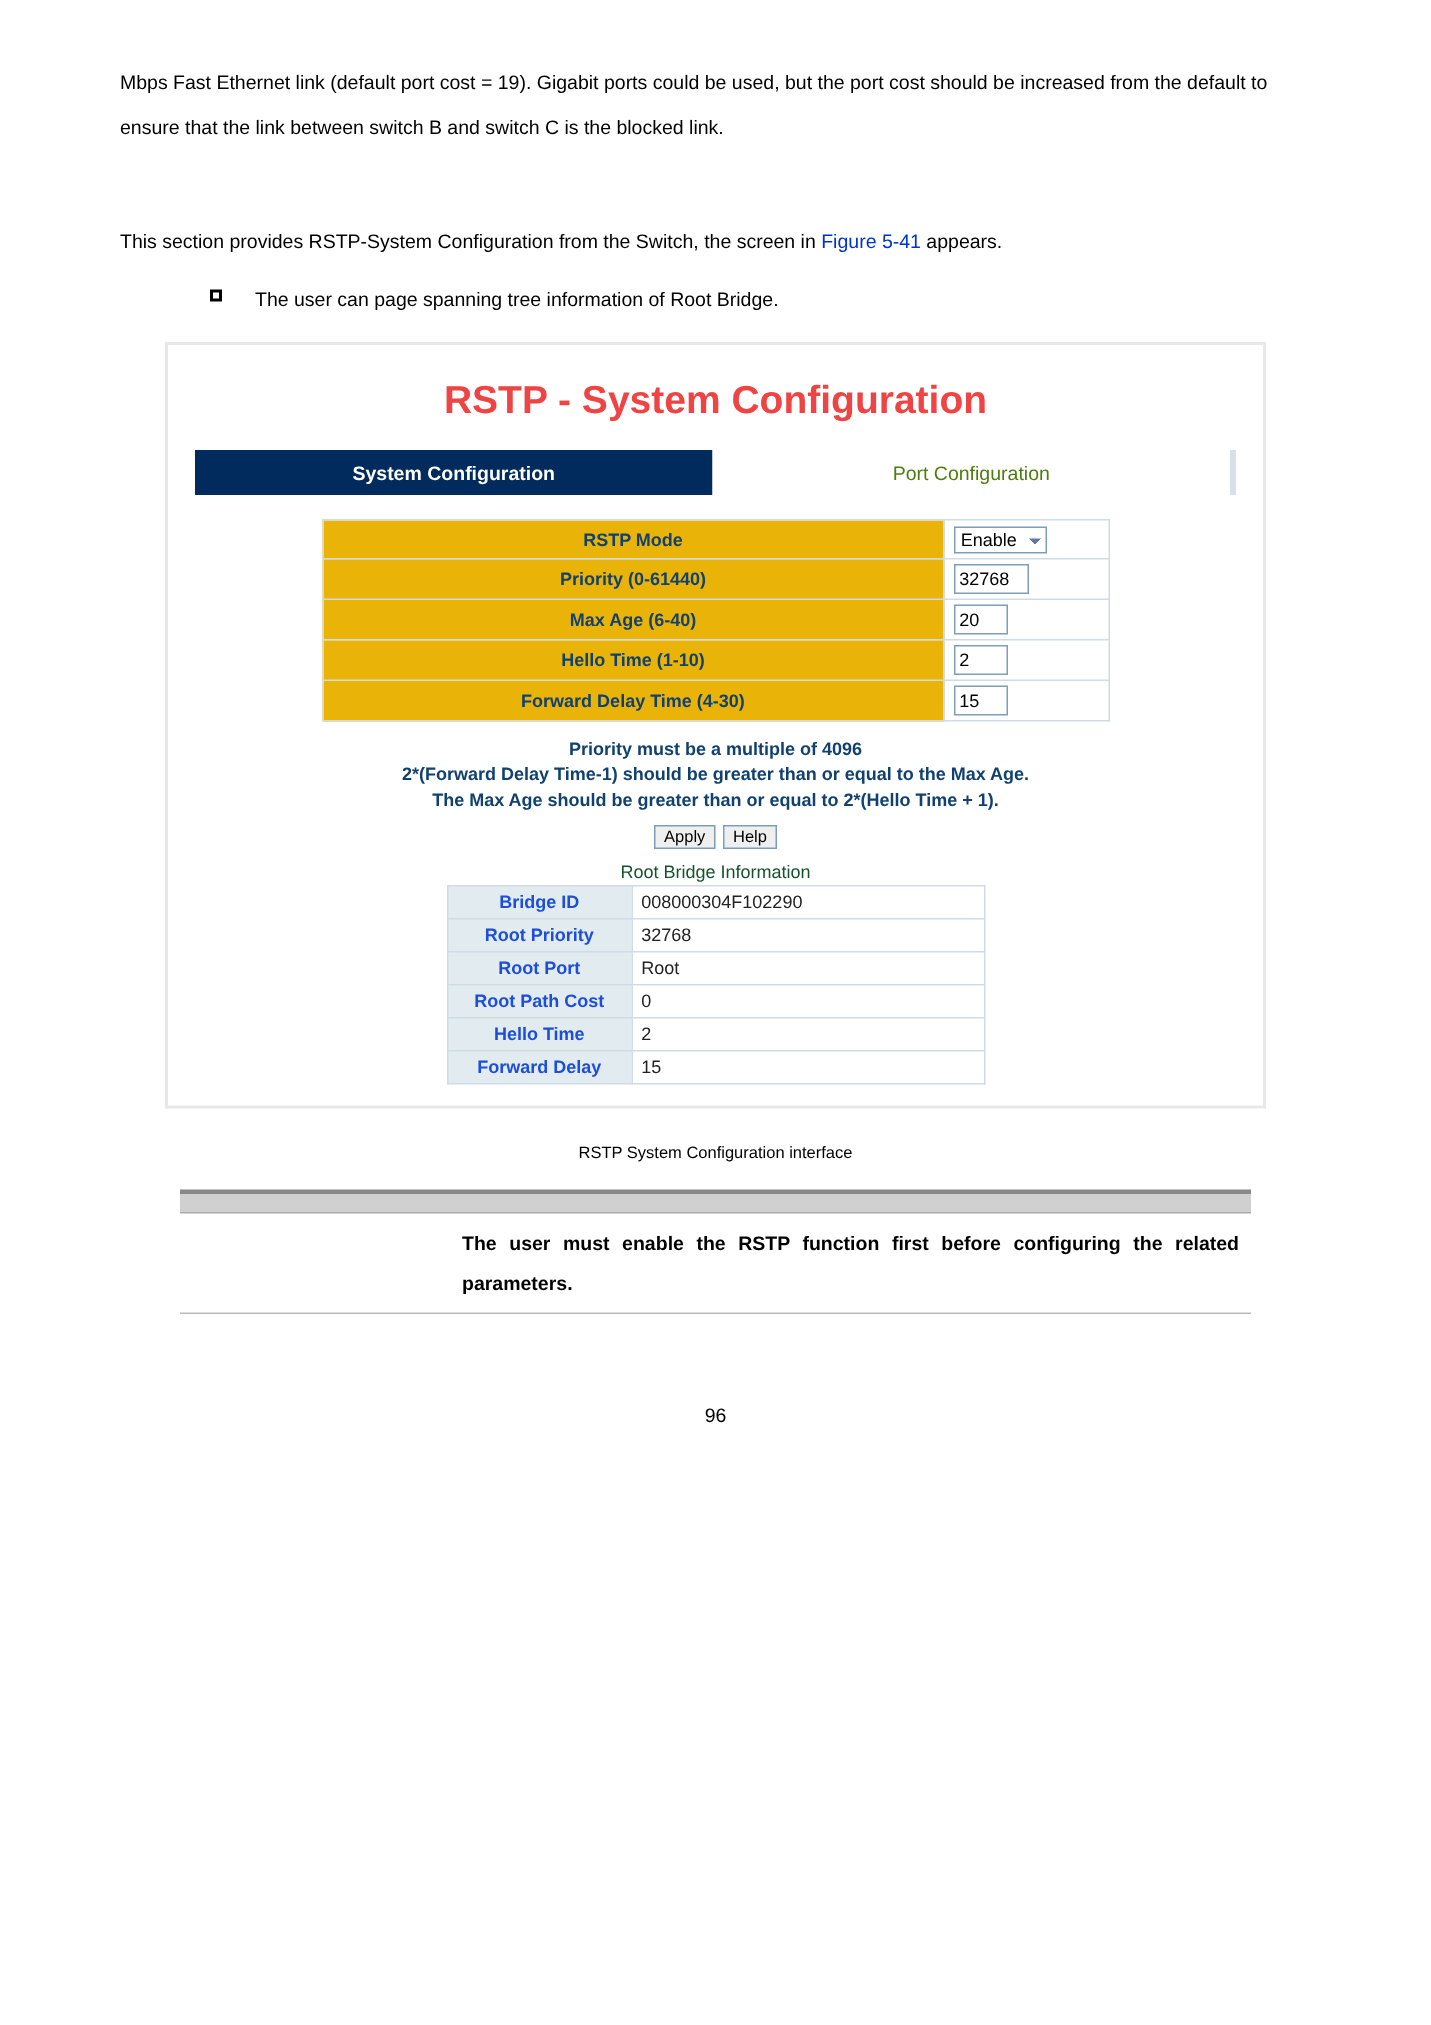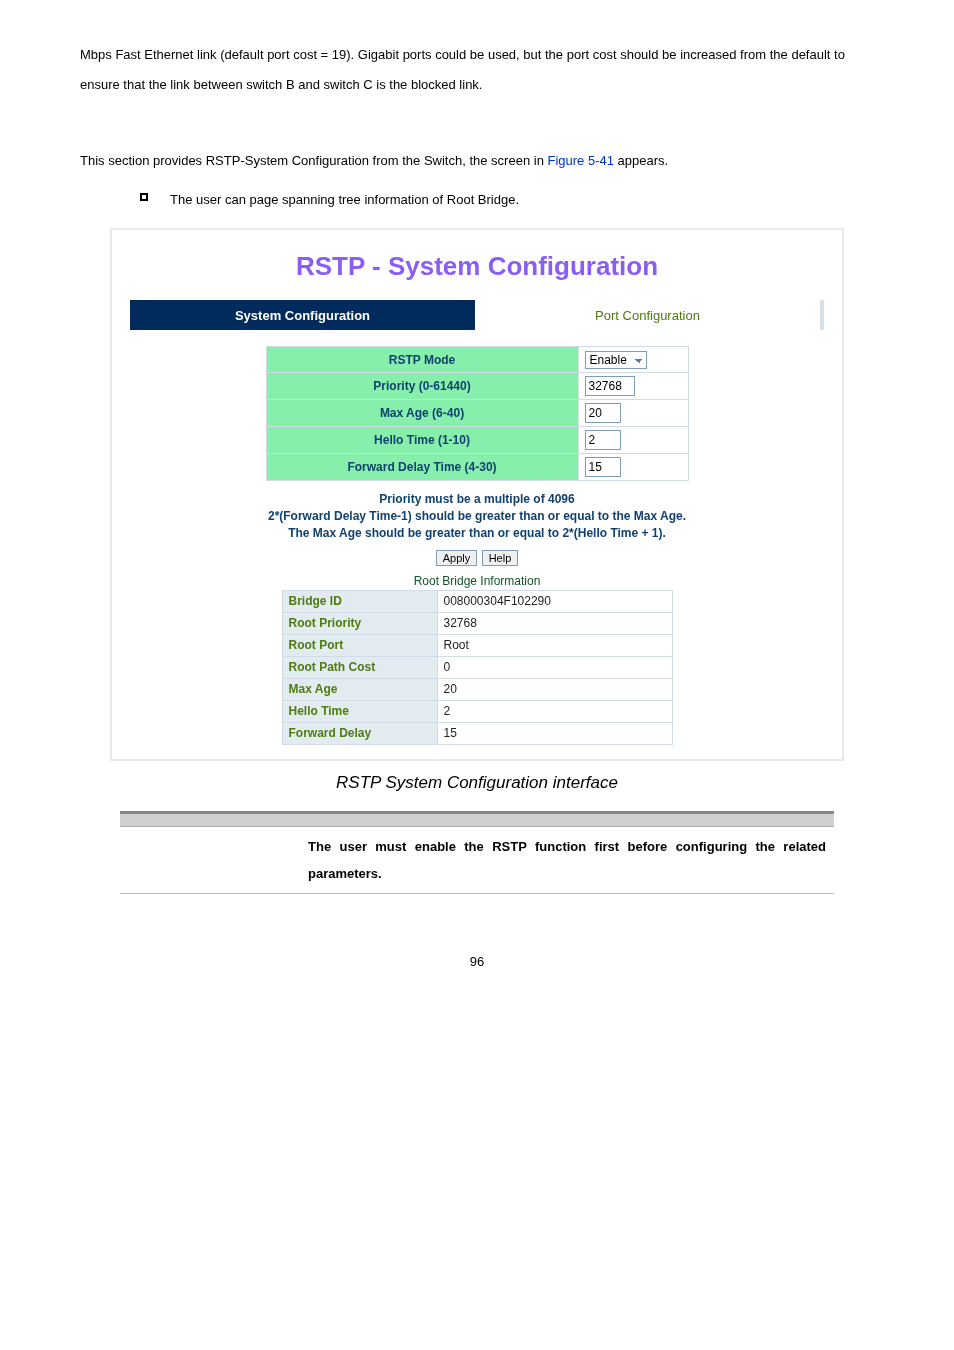--- a/index.html
+++ b/index.html
@@ -50,21 +50,21 @@
     font-size: 13px;
     vertical-align: middle;
   }
   .screenshot {
     border: 2px solid #e8e8e8;
     background: #fff;
     margin: 10px 30px 10px 30px;
     padding: 15px 18px 14px 18px;
   }
   .ss-title {
-    color: #8b5cf6;
+    color: #ef4444;
     font-size: 26px;
     font-weight: bold;
     text-align: center;
     margin: 6px 0 18px 0;
     font-family: Verdana, Arial, sans-serif;
   }
   .tabbar {
     display: flex;
     width: 100%;
     align-items: stretch;
@@ -98,25 +98,25 @@
     margin: 16px auto 10px auto;
     border-collapse: collapse;
     font-family: Verdana, Arial, sans-serif;
     font-size: 12px;
   }
   .cfg-table td {
     border: 1px solid #d0dbe6;
     padding: 3px 6px;
   }
   .cfg-label {
-    background: #86efac;
+    background: #eab308;
     color: #10416f;
     font-weight: bold;
     text-align: center;
-    width: 312px;
+    width: 414px;
     height: 26px;
   }
   .cfg-val {
     text-align: left;
     width: 110px;
   }
   .fld {
     border: 1px solid #7f9db9;
     font-size: 12px;
     padding: 2px 3px;
@@ -169,34 +169,33 @@
     font-family: Verdana, Arial, sans-serif;
     font-size: 12px;
   }
   .info-table td {
     border: 1px solid #d0dbe6;
     padding: 2px 6px;
     height: 22px;
   }
   .info-label {
     background: #e2ebf0;
-    color: #4d7c0f;
-    font-weight: bold;
-    text-align: left;
-    width: 155px;
+    color: #1d4ed8;
+    font-weight: bold;
+    text-align: center;
+    width: 123px;
   }
   .info-val {
     width: 235px;
     color: #222;
   }
   .caption {
     text-align: center;
-    font-size: 17px;
-    margin: 12px 0 18px 0;
-    font-style: italic;
+    font-size: 11px;
+    margin: 24px 0 18px 0;
   }
   .fields-table {
     margin: 10px 40px 0 40px;
     border-collapse: collapse;
     width: calc(100% - 80px);
   }
   .fields-head td {
     background: #d0d0d0;
     border-top: 3px solid #888;
     border-bottom: 1px solid #aaa;
@@ -296,24 +295,20 @@
             <td class="info-label">Root Priority</td>
             <td class="info-val">32768</td>
           </tr>
       <tr>
             <td class="info-label">Root Port</td>
             <td class="info-val">Root</td>
           </tr>
       <tr>
             <td class="info-label">Root Path Cost</td>
             <td class="info-val">0</td>
-          </tr>
-      <tr>
-            <td class="info-label">Max Age</td>
-            <td class="info-val">20</td>
           </tr>
       <tr>
             <td class="info-label">Hello Time</td>
             <td class="info-val">2</td>
           </tr>
       <tr>
             <td class="info-label">Forward Delay</td>
             <td class="info-val">15</td>
           </tr>
     </tbody>

